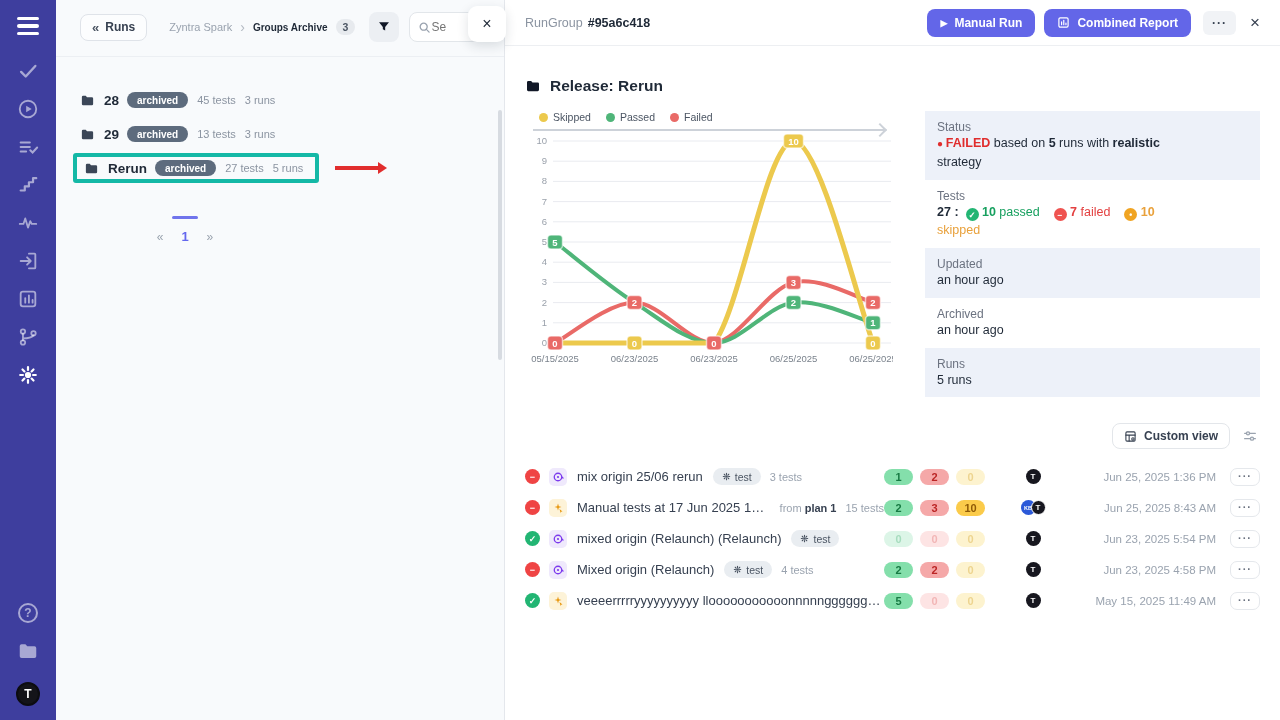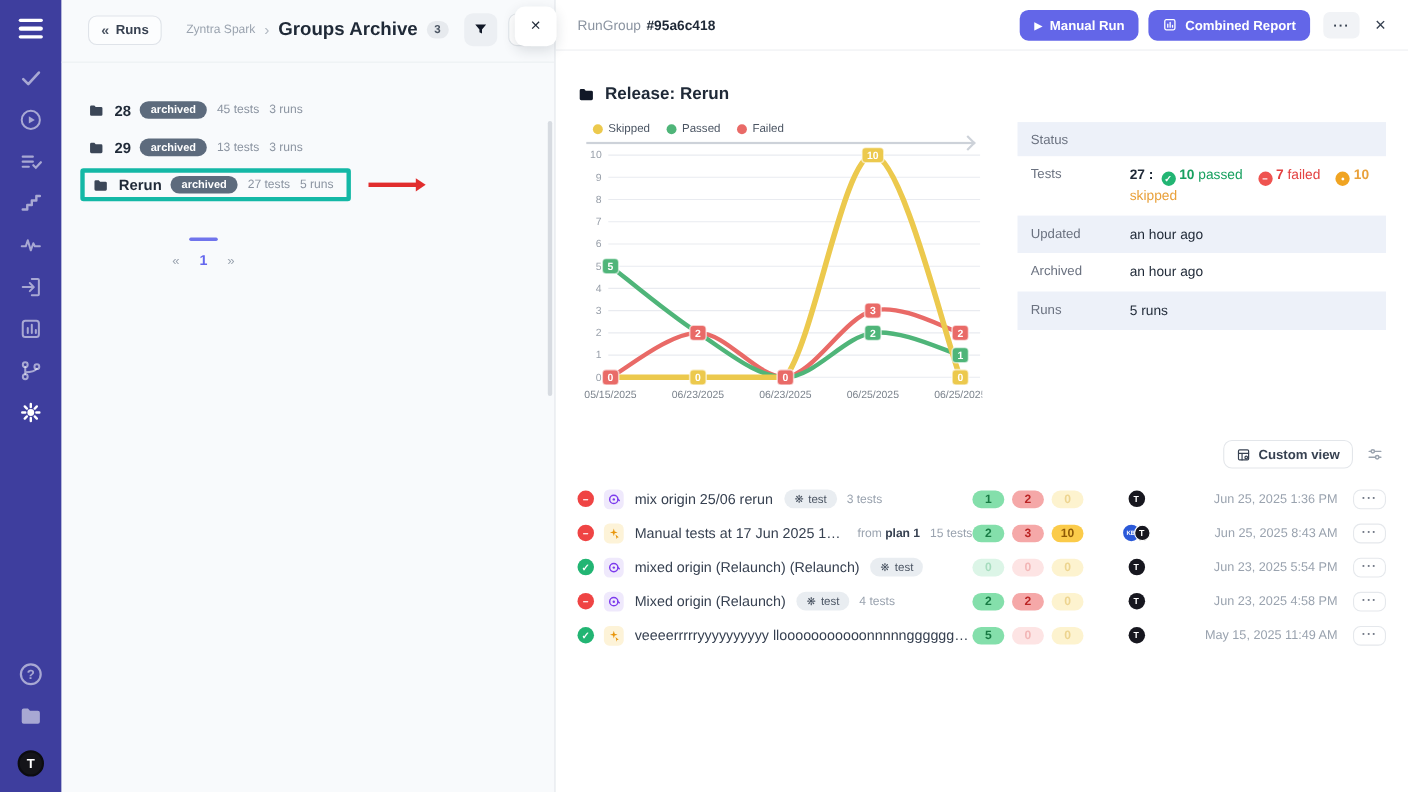--- a/index.html
+++ b/index.html
@@ -18,21 +18,21 @@
   .sb-avatar { width:24px; height:24px; border-radius:50%; background:#141419; color:#fff; font-size:12px; font-weight:700; display:flex; align-items:center; justify-content:center; border:2px solid #0c0c10; margin-top:10px; }
 
   
   .left-panel { width:449px; background:#f8fafc; border-right:1px solid #e4e7ec; position:relative; flex-shrink:0; }
   .lp-header { display:flex; align-items:center; padding:12px 14px 14px 24px; border-bottom:1px solid #eceff3; }
   .back-btn { display:flex; align-items:center; gap:6px; border:1px solid #dfe3e9; background:#fcfdfe; border-radius:8px; padding:5px 11px; font-size:12px; color:#374151; cursor:pointer; font-weight:600; }
   .back-btn .chev { font-size:13px; color:#4b5563; }
   .breadcrumb { display:flex; align-items:center; gap:8px; margin-left:22px; white-space:nowrap; }
   .bc-project { font-size:11px; color:#9aa3af; }
   .bc-sep { font-size:14px; color:#b3bac3; }
-  .bc-current { font-size:17px; font-weight:700; color:#1f2937; }
+  .bc-current { font-size:10px; font-weight:700; color:#1f2937; }
   .bc-count { background:#e7eaee; color:#4b5563; font-size:10.5px; font-weight:700; border-radius:8px; padding:2px 7px; }
   .filter-btn { margin-left:14px; width:30px; height:30px; border:none; background:#eceff3; border-radius:8px; display:flex; align-items:center; justify-content:center; cursor:pointer; color:#111827; flex-shrink:0; }
   .search-box { margin-left:10px; display:flex; align-items:center; background:#fff; border:1px solid #e2e6ea; border-radius:8px; padding:0 8px; height:30px; width:78px; overflow:hidden; color:#9aa3af; }
   .search-box input { border:none; outline:none; width:46px; font-size:12px; color:#374151; background:transparent; }
   .close-card { position:absolute; top:6px; left:412px; width:38px; height:36px; background:#fff; border:none; border-radius:9px; box-shadow:0 4px 12px rgba(30,41,59,.14); font-size:16px; color:#1f2937; cursor:pointer; z-index:5; }
 
   .groups-list { padding:26px 0 0 24px; }
   .group-row { display:flex; align-items:center; height:34px; cursor:pointer; }
   .group-inner { display:inline-flex; align-items:center; }
   .group-inner.hl { border:4px solid #14b8a6; border-radius:3px; padding:3px 12px 3px 7px; margin-left:-7px; }
@@ -70,21 +70,21 @@
   .top-section { display:flex; margin-top:16px; }
   .chart-box { width:382px; flex-shrink:0; }
   .legend { display:flex; align-items:center; gap:15px; padding-left:14px; }
   .legend-item { display:flex; align-items:center; gap:5px; }
   .legend-dot { width:9px; height:9px; border-radius:50%; }
   .legend-label { font-size:10.5px; color:#4b5563; }
   .trend-arrow { margin:6px 0 0 8px; width:352px; height:2px; background:#cdd2d9; position:relative; }
   .trend-arrow::after { content:""; position:absolute; right:0; top:-4px; width:8px; height:8px; border-top:2px solid #cdd2d9; border-right:2px solid #cdd2d9; transform:rotate(45deg); }
 
   .info-table { flex:1; margin-left:18px; min-width:0; }
-  .info-row { display:flex; padding:8px 12px; }
+  .info-row { display:flex; padding:8px 12px;flex-direction:column; }
   .info-row:nth-child(odd) { background:#edf1f9; }
   .info-label { width:90px; flex-shrink:0; font-size:12px; color:#6b7280; padding-top:1px; }
   .info-value { flex:1; font-size:12.5px; color:#1f2937; line-height:1.5; white-space:pre-wrap; }
   .info-value .b { font-weight:700; }
   .info-value .reddot { color:#e02d2d; font-size:10px; }
   .info-value .redb { color:#e02d2d; font-weight:700; }
   .info-value .green { color:#17a express; }
   .info-value .green { color:#17a05f; }
   .info-value .red { color:#e34040; }
   .info-value .amber { color:#e9a13b; }
@@ -387,20 +387,22 @@
             <rect x="340.5" y="184.8" width="15" height="14" rx="3.5" fill="#4fb579" stroke="rgba(255,255,255,.6)" stroke-width="1.5"></rect>
             <text x="348" y="195.3" text-anchor="middle" font-size="9.5" font-weight="bold" fill="#fff">1</text>
             <rect x="340.5" y="205" width="15" height="14" rx="3.5" fill="#ecc94d" stroke="rgba(255,255,255,.6)" stroke-width="1.5"></rect>
             <text x="348" y="215.5" text-anchor="middle" font-size="9.5" font-weight="bold" fill="#fff">0</text>
           </svg>
       </div>
 
       <div class="info-table" id="info-table">
           <div class="info-row">
             <div class="info-label">Status</div>
+            <div class="info-value"><span class="reddot">● </span><span class="redb">FAILED</span><span> based on </span><span class="b">5</span><span> runs with </span><span class="b">realistic</span><span>
+strategy</span></div>
           </div>
           <div class="info-row">
             <div class="info-label">Tests</div>
             <div class="info-value"><span class="b">27</span><span class="b"> :  </span><span class="cico cgreen">✓</span><span> </span><span class="green b">10</span><span class="green"> passed</span><span>    </span><span class="cico cred">−</span><span> </span><span class="red b">7</span><span class="red"> failed</span><span>    </span><span class="cico camber">•</span><span> </span><span class="amber b">10</span><span class="amber">
 skipped</span></div>
           </div>
           <div class="info-row">
             <div class="info-label">Updated</div>
             <div class="info-value"><span>an hour ago</span></div>
           </div>

